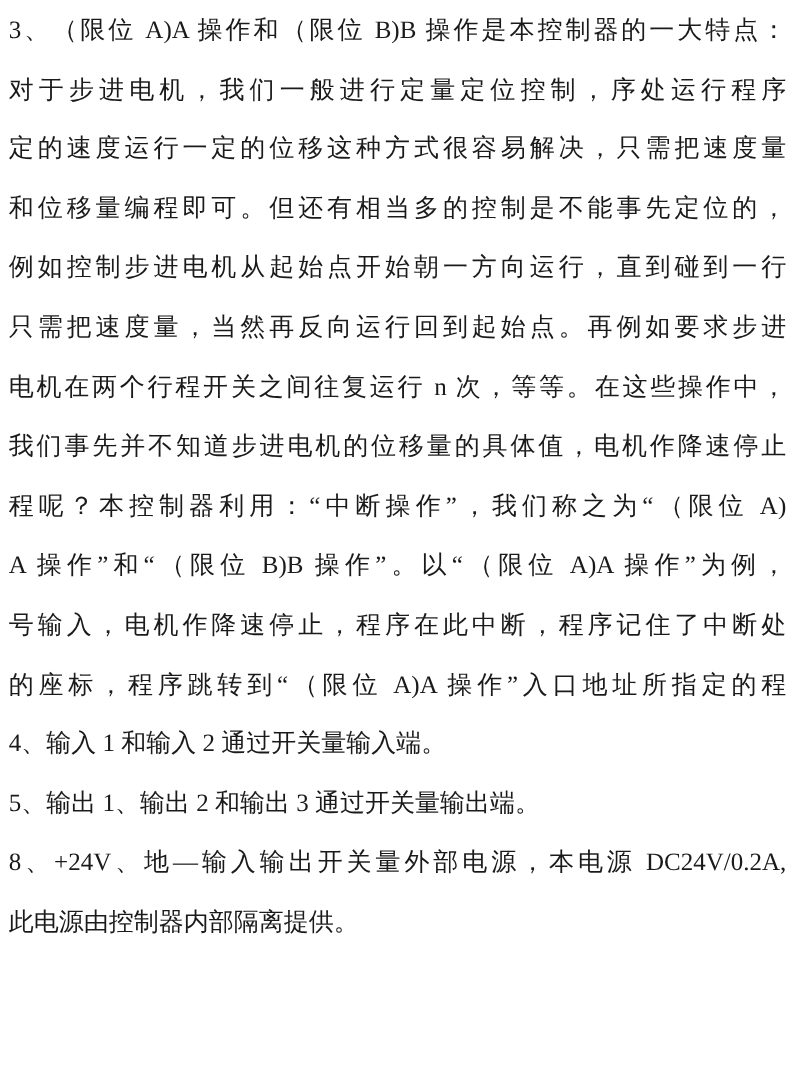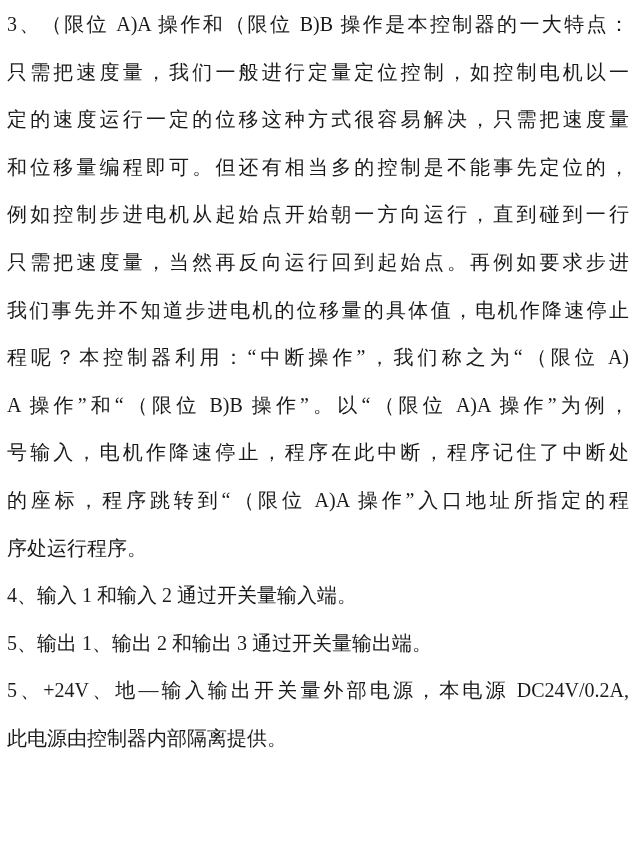--- a/index.html
+++ b/index.html
@@ -31,28 +31,28 @@
   .lft {
     text-align: left;
     text-align-last: left;
   }
 </style>
 </head>
 <body>
 
 <div class="page">
   <div class="line jst">3、（限位 A)A 操作和（限位 B)B 操作是本控制器的一大特点：</div>
-  <div class="line jst">只需把速度量，我们一般进行定量定位控制，如控制电机以一</div>
+  <div class="line jst">对于步进电机，我们一般进行定量定位控制，序处运行程序</div>
   <div class="line jst">定的速度运行一定的位移这种方式很容易解决，只需把速度量</div>
   <div class="line jst">和位移量编程即可。但还有相当多的控制是不能事先定位的，</div>
   <div class="line jst">例如控制步进电机从起始点开始朝一方向运行，直到碰到一行</div>
   <div class="line jst">只需把速度量，当然再反向运行回到起始点。再例如要求步进</div>
+  <div class="line jst">电机在两个行程开关之间往复运行 n 次，等等。在这些操作中，</div>
   <div class="line jst">我们事先并不知道步进电机的位移量的具体值，电机作降速停止</div>
   <div class="line jst">程呢？本控制器利用：“中断操作”，我们称之为“（限位 A)</div>
   <div class="line jst">A 操作”和“（限位 B)B 操作”。以“（限位 A)A 操作”为例，</div>
   <div class="line jst">号输入，电机作降速停止，程序在此中断，程序记住了中断处</div>
   <div class="line jst">的座标，程序跳转到“（限位 A)A 操作”入口地址所指定的程</div>
-  <div class="line lft">序处运行程序。</div>
   <div class="line lft">4、输入 1 和输入 2 通过开关量输入端。</div>
   <div class="line lft">5、输出 1、输出 2 和输出 3 通过开关量输出端。</div>
-  <div class="line jst">5、+24V、地—输入输出开关量外部电源，本电源 DC24V/0.2A,</div>
+  <div class="line jst">8、+24V、地—输入输出开关量外部电源，本电源 DC24V/0.2A,</div>
   <div class="line lft">此电源由控制器内部隔离提供。</div>
 </div>
 
 </body></html>

